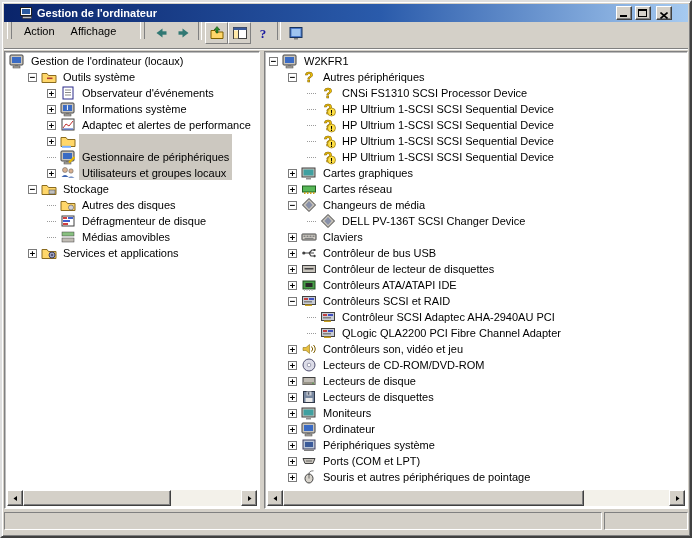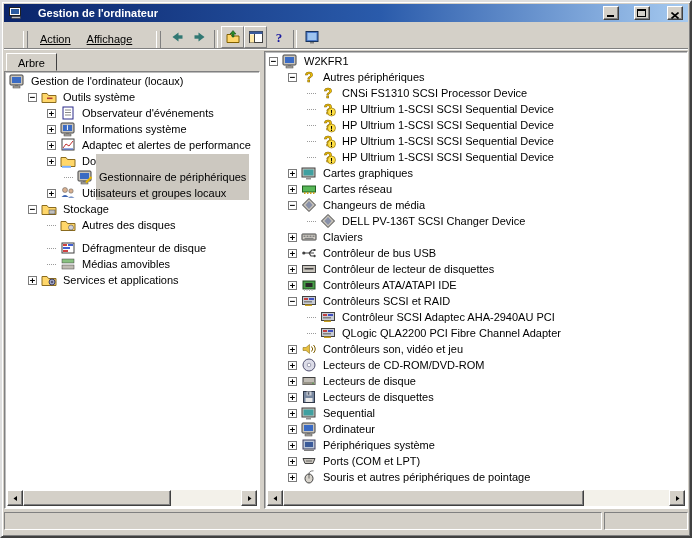--- a/index.html
+++ b/index.html
@@ -2,32 +2,32 @@
 <html><head>
 <meta charset="utf-8">
 <style>
   html,body{margin:0;padding:0;background:#d4d0c8;}
   body{width:692px;height:538px;overflow:hidden;font-family:"Liberation Sans",sans-serif;font-size:11px;color:#000;}
   .window{position:relative;width:692px;height:538px;box-sizing:border-box;background:#d4d0c8;
     border:2px solid;border-color:#dfdfdf #404040 #404040 #dfdfdf;
     box-shadow:inset 1px 1px 0 #fff, inset -1px -1px 0 #808080;
     padding:2px;display:flex;flex-direction:column;}
   
-  .titlebar{flex:none;height:18px;display:flex;align-items:center;gap:15px;padding:0 5px;
+  .titlebar{flex:none;height:18px;display:flex;align-items:center;gap:3px;padding:0 16px;
     background:linear-gradient(90deg,#0a246a 0%,#2a5bab 55%,#a6caf0 100%);}
   .title-icon{flex:none;width:14px;height:14px;display:inline-flex;}
   .title-text{flex:1;color:#fff;font-weight:bold;font-size:11px;white-space:nowrap;overflow:hidden;}
   .wbtn{flex:none;width:16px;height:14px;position:relative;background:#d4d0c8;padding:0;
     border:1px solid;border-color:#fff #404040 #404040 #fff;box-shadow:inset -1px -1px 0 #808080;}
   .wbtn.close{margin-left:2px;}
   .g-min{position:absolute;left:3px;bottom:2px;width:7px;height:2px;background:#000;}
   .g-max{position:absolute;left:2px;top:2px;width:9px;height:8px;border:1px solid #000;border-top-width:2px;box-sizing:border-box;}
   
-  .menurow{flex:none;height:26px;display:flex;align-items:flex-end;padding:0 18px;
-    border-bottom:1px solid #808080;box-shadow:0 1px 0 #fff;text-decoration:underline;}
+  .menurow{flex:none;height:26px;display:flex;align-items:flex-start;padding:0 2px;
+    border-bottom:1px solid #808080;box-shadow:0 1px 0 #fff;}
   .grip{flex:none;width:3px;height:17px;border-left:1px solid #fff;border-right:1px solid #808080;margin:0 4px 0 1px;}
   .menu-item{flex:none;padding:3px 8px;cursor:default;}
   .tsep{flex:none;width:2px;height:18px;border-left:1px solid #808080;border-right:1px solid #fff;margin:0 3px;}
   .tbtn{flex:none;width:23px;height:22px;display:flex;align-items:center;justify-content:center;
     background:transparent;border:1px solid transparent;padding:0;}
   .tbtn.framed{background:#d4d0c8;border-color:#fff #808080 #808080 #fff;}
   .iwrap{display:inline-flex;width:16px;height:16px;}
   
   .client{flex:1;min-height:0;display:flex;margin-top:2px;}
   .left-col{flex:none;width:256px;display:flex;flex-direction:column;}
@@ -144,23 +144,20 @@
             <rect x="2" y="2.5" width="12" height="10" fill="#4a78c8" stroke="#16325c"></rect>
             <rect x="3.5" y="4" width="9" height="7" fill="#9ec4ef"></rect>
             <rect x="6" y="13" width="4" height="1.5" fill="#808080"></rect>
           </svg>
         </span>
       </button>
   </div>
 
   <div class="client">
     <div class="left-col">
-      <div class="tab-row">
-        <span class="tab">Arbre</span>
-      </div>
       <div class="pane left-pane">
         <div class="tree-body" id="left-tree-body">
             <div class="tree-row" style="padding-left: 2px;">
               <span class="stub hidden"></span>
               <span class="ticon">
                 <svg width="16" height="16" viewBox="0 0 16 16">
                   <rect x="1" y="2" width="13" height="10" rx="1" fill="#c8c4bc" stroke="#404040"></rect>
                   <rect x="3" y="4" width="9" height="6" fill="#3a6bc4"></rect>
                   <rect x="6" y="12" width="3" height="1" fill="#808080"></rect>
                   <rect x="4" y="13" width="7" height="2" fill="#b0aca4" stroke="#404040" stroke-width="0.5"></rect>
@@ -217,21 +214,21 @@
             <div class="tree-row" style="padding-left: 40px;">
               <span class="exp">+</span>
               <span class="ticon">
                 <svg width="16" height="16" viewBox="0 0 16 16">
                   <path d="M1 4.5 h5 l1.5 2 H15 v7 H1 z" fill="#ffd76a" stroke="#8a6b1f"></path>
                   <rect x="2" y="12.8" width="9" height="2" fill="#7ab0ff"></rect>
                 </svg>
               </span>
               <span class="tlabel">Dossiers partagés</span>
             </div>
-            <div class="tree-row" style="padding-left: 40px; margin-left: 17px;">
+            <div class="tree-row" style="padding-left: 40px;">
               <span class="stub"></span>
               <span class="ticon">
                 <svg width="16" height="16" viewBox="0 0 16 16">
                   <rect x="1" y="2" width="13" height="10" rx="1" fill="#c8c4bc" stroke="#404040"></rect>
                   <rect x="3" y="4" width="9" height="6" fill="#3a6bc4"></rect>
                   <rect x="6" y="12" width="3" height="1" fill="#808080"></rect>
                   <rect x="4" y="13" width="7" height="2" fill="#b0aca4" stroke="#404040" stroke-width="0.5"></rect>
                   <line x1="9" y1="13.5" x2="14.5" y2="8" stroke="#e8b800" stroke-width="2"></line>
                 </svg>
               </span>
@@ -262,21 +259,21 @@
             <div class="tree-row" style="padding-left: 40px;">
               <span class="stub"></span>
               <span class="ticon">
                 <svg width="16" height="16" viewBox="0 0 16 16">
                   <path d="M1 4.5 h5 l1.5 2 H15 v7 H1 z" fill="#ffd76a" stroke="#8a6b1f"></path>
                   <circle cx="11" cy="10.5" r="2.5" fill="#d0d0d8" stroke="#404040" stroke-width="0.5"></circle>
                 </svg>
               </span>
               <span class="tlabel">Autres des disques</span>
             </div>
-            <div class="tree-row" style="padding-left: 40px; margin-top: 7px;">
+            <div class="tree-row" style="padding-left: 40px;">
               <span class="stub"></span>
               <span class="ticon">
                 <svg width="16" height="16" viewBox="0 0 16 16">
                   <rect x="2" y="3" width="12" height="10" fill="#fff" stroke="#404040"></rect>
                   <rect x="3" y="4" width="4" height="2" fill="#d04040"></rect>
                   <rect x="8" y="4" width="5" height="2" fill="#4060d0"></rect>
                   <rect x="3" y="7" width="7" height="2" fill="#4060d0"></rect>
                   <rect x="3" y="10" width="5" height="2" fill="#d04040"></rect>
                 </svg>
               </span>
@@ -576,21 +573,21 @@
           </div>
           <div class="tree-row" style="padding-left: 21px;">
             <span class="exp">+</span>
             <span class="ticon">
               <svg width="16" height="16" viewBox="0 0 16 16">
                 <rect x="1" y="3" width="13" height="9" fill="#c8c4bc" stroke="#404040"></rect>
                 <rect x="2.5" y="4.5" width="10" height="6" fill="#40a0a0"></rect>
                 <rect x="5" y="13" width="5" height="1.5" fill="#909090"></rect>
               </svg>
             </span>
-            <span class="tlabel">Sequential</span>
+            <span class="tlabel">Moniteurs</span>
           </div>
           <div class="tree-row" style="padding-left: 21px;">
             <span class="exp">+</span>
             <span class="ticon">
               <svg width="16" height="16" viewBox="0 0 16 16">
                 <rect x="1" y="2" width="13" height="10" rx="1" fill="#c8c4bc" stroke="#404040"></rect>
                 <rect x="3" y="4" width="9" height="6" fill="#3a6bc4"></rect>
                 <rect x="6" y="12" width="3" height="1" fill="#808080"></rect>
                 <rect x="4" y="13" width="7" height="2" fill="#b0aca4" stroke="#404040" stroke-width="0.5"></rect>
               </svg>

